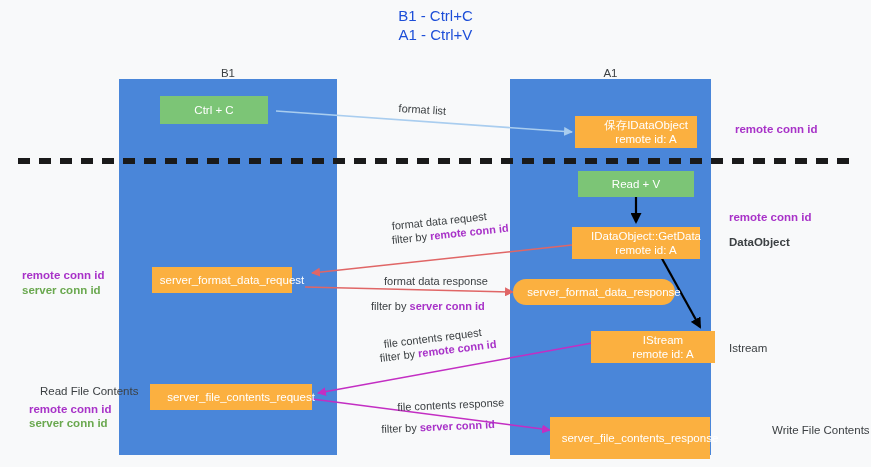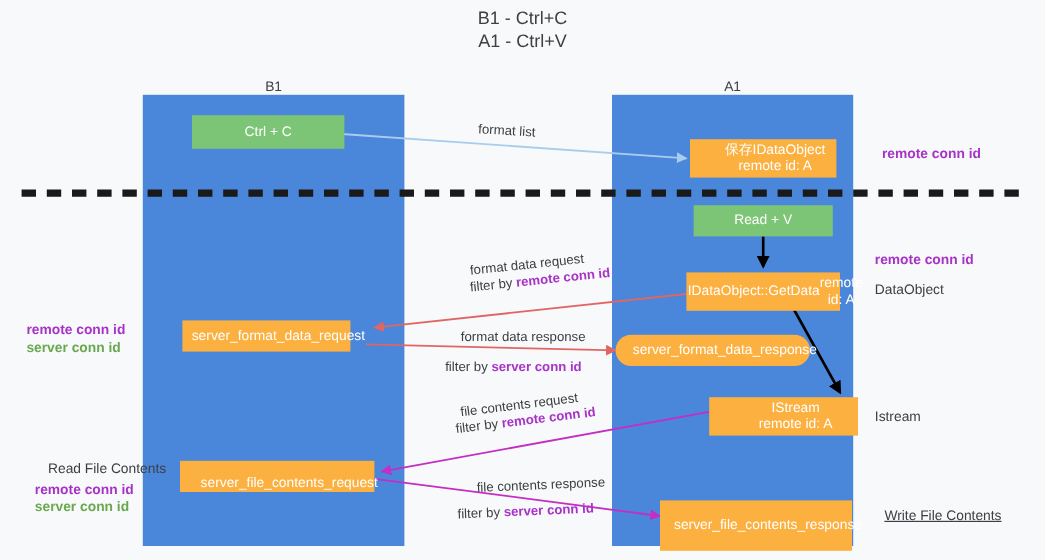--- a/index.html
+++ b/index.html
@@ -7,21 +7,21 @@
     width:871px;height:467px;
     background:#f8f9fa;
     font-family:"Liberation Sans","DejaVu Sans",sans-serif;
     position:relative;overflow:hidden;
   }
   #stage{position:absolute;left:0;top:0;width:871px;height:467px;}
 
   
   .title{
     position:absolute;left:0;top:6px;width:871px;
-    text-align:center;font-size:15px;color:#404040;line-height:19px;
+    text-align:center;font-size:15px;color:#1d4ed8;line-height:19px;
   }
 
   
   .colhead{
     position:absolute;text-align:center;font-size:11.5px;color:#3c4043;
     line-height:14px;
     margin-top:20px;
   }
 
   
@@ -104,68 +104,68 @@
 
     <line x1="572" y1="245" x2="312" y2="273" stroke="#e06666" stroke-width="1.5" marker-end="url(#ah-red)"></line>
 
     <line x1="305" y1="287" x2="513" y2="292" stroke="#e06666" stroke-width="1.5" marker-end="url(#ah-red)"></line>
 
     <line x1="592" y1="343" x2="318" y2="393" stroke="#c32ec3" stroke-width="1.5" marker-end="url(#ah-mag)"></line>
 
     <line x1="312" y1="399" x2="550" y2="430" stroke="#c32ec3" stroke-width="1.5" marker-end="url(#ah-mag)"></line>
   </svg>
 
-  <div class="node green" style="left:160px;top:96px;width:127px;height:28px;">
+  <div class="node green" style="left:160px;top:96px;width:108px;height:28px;">
     <span>Ctrl + C</span>
   </div>
 
   <div class="node orange" style="left:575px;top:116px;width:122px;height:32px;flex-direction:column;">
     <span>保存IDataObject</span>
     <span>remote id: A</span>
   </div>
 
   <div class="node green" style="left:578px;top:171px;width:116px;height:26px;">
     <span>Read + V</span>
   </div>
 
-  <div class="node orange" style="left:572px;top:227px;width:128px;height:32px;flex-direction:row;">
+  <div class="node orange" style="left:572px;top:227px;width:128px;height:32px;flex-direction:column;">
     <span>IDataObject::GetData</span>
     <span>remote id: A</span>
   </div>
 
   <div class="node orange" style="left:152px;top:267px;width:140px;height:26px;">
     <span>server_format_data_request</span>
   </div>
 
   <div class="node orange" style="left:513px;top:279px;width:162px;height:26px;border-radius:13px;">
     <span>server_format_data_response</span>
   </div>
 
   <div class="node orange" style="left:591px;top:331px;width:124px;height:32px;flex-direction:column;">
     <span>IStream</span>
     <span>remote id: A</span>
   </div>
 
-  <div class="node orange" style="left:150px;top:384px;width:162px;height:26px;align-items:flex-end;">
+  <div class="node orange" style="left:150px;top:384px;width:162px;height:26px;">
     <span>server_file_contents_request</span>
   </div>
 
   <div class="node orange" style="left:550px;top:417px;width:160px;height:42px;">
     <span>server_file_contents_response</span>
   </div>
 
   <div class="sidelabel bold purple" style="left:735px;top:122px;">remote conn id</div>
 
   <div class="sidelabel bold purple" style="left:729px;top:210px;">remote conn id</div>
 
-  <div class="sidelabel" style="left:729px;top:235px;">DataObject</div>
+  <div class="sidelabel" style="left:729px;top:235px;font-weight:bold;">DataObject</div>
 
   <div class="sidelabel" style="left:729px;top:341px;">Istream</div>
 
-  <div class="sidelabel" style="left:737px;top:423px;text-decoration:underline;">Write File Contents</div>
+  <div class="sidelabel" style="left:772px;top:423px;">Write File Contents</div>
 
   <div class="sidelabel bold purple" style="left:22px;top:268px;">remote conn id</div>
   <div class="sidelabel bold green-t" style="left:22px;top:283px;">server conn id</div>
 
   <div class="sidelabel" style="left:24px;top:384px;margin-left:16px;">Read File Contents</div>
   <div class="sidelabel bold purple" style="left:29px;top:402px;">remote conn id</div>
   <div class="sidelabel bold green-t" style="left:29px;top:416px;">server conn id</div>
 
   <div class="cap" style="left:399px;top:101px;transform:rotate(3.5deg);">
     <span>format list</span>

